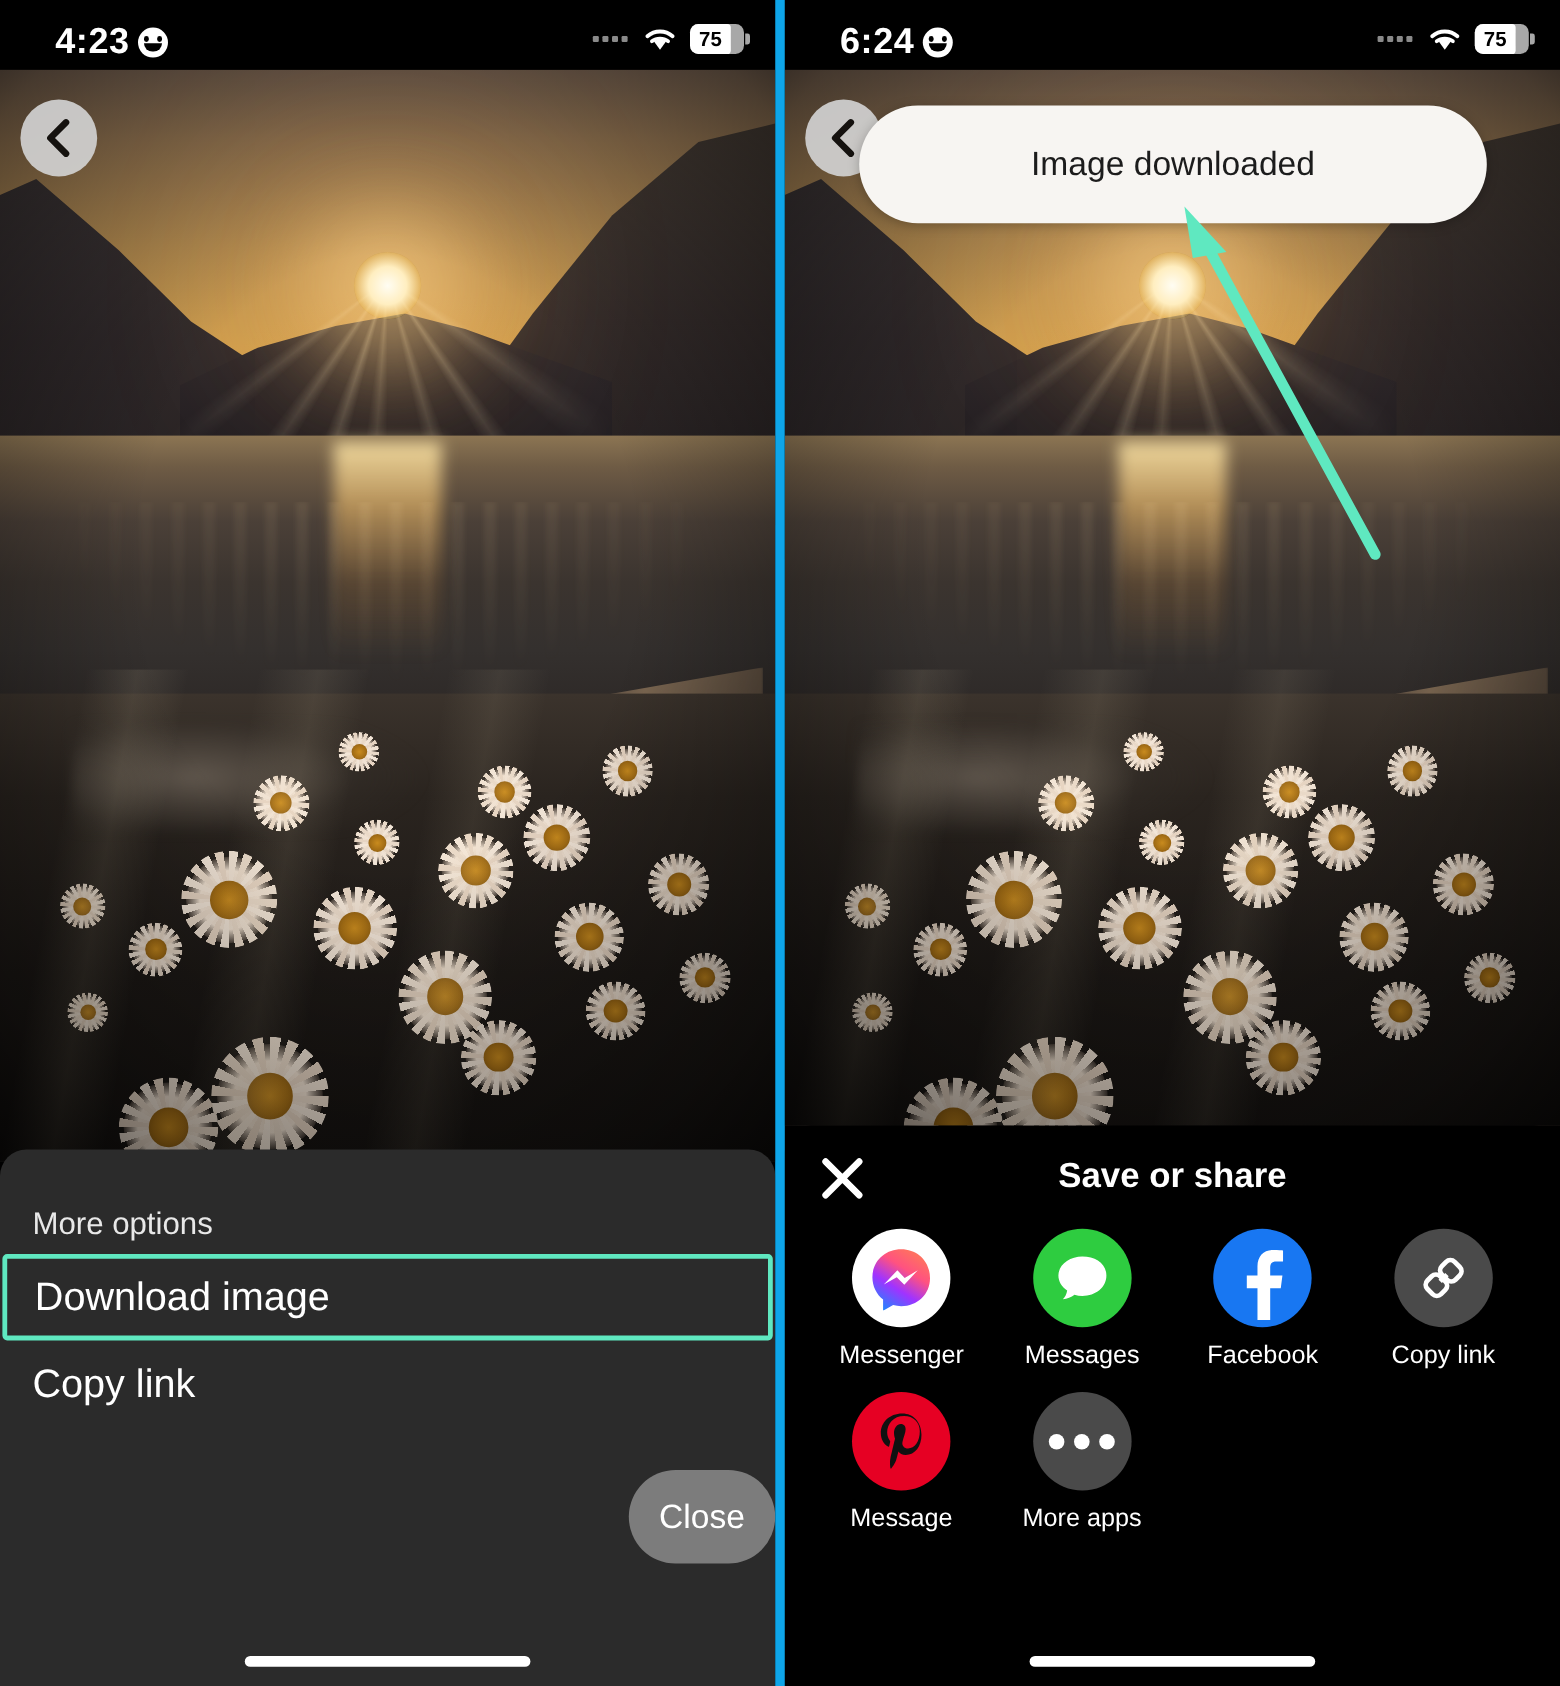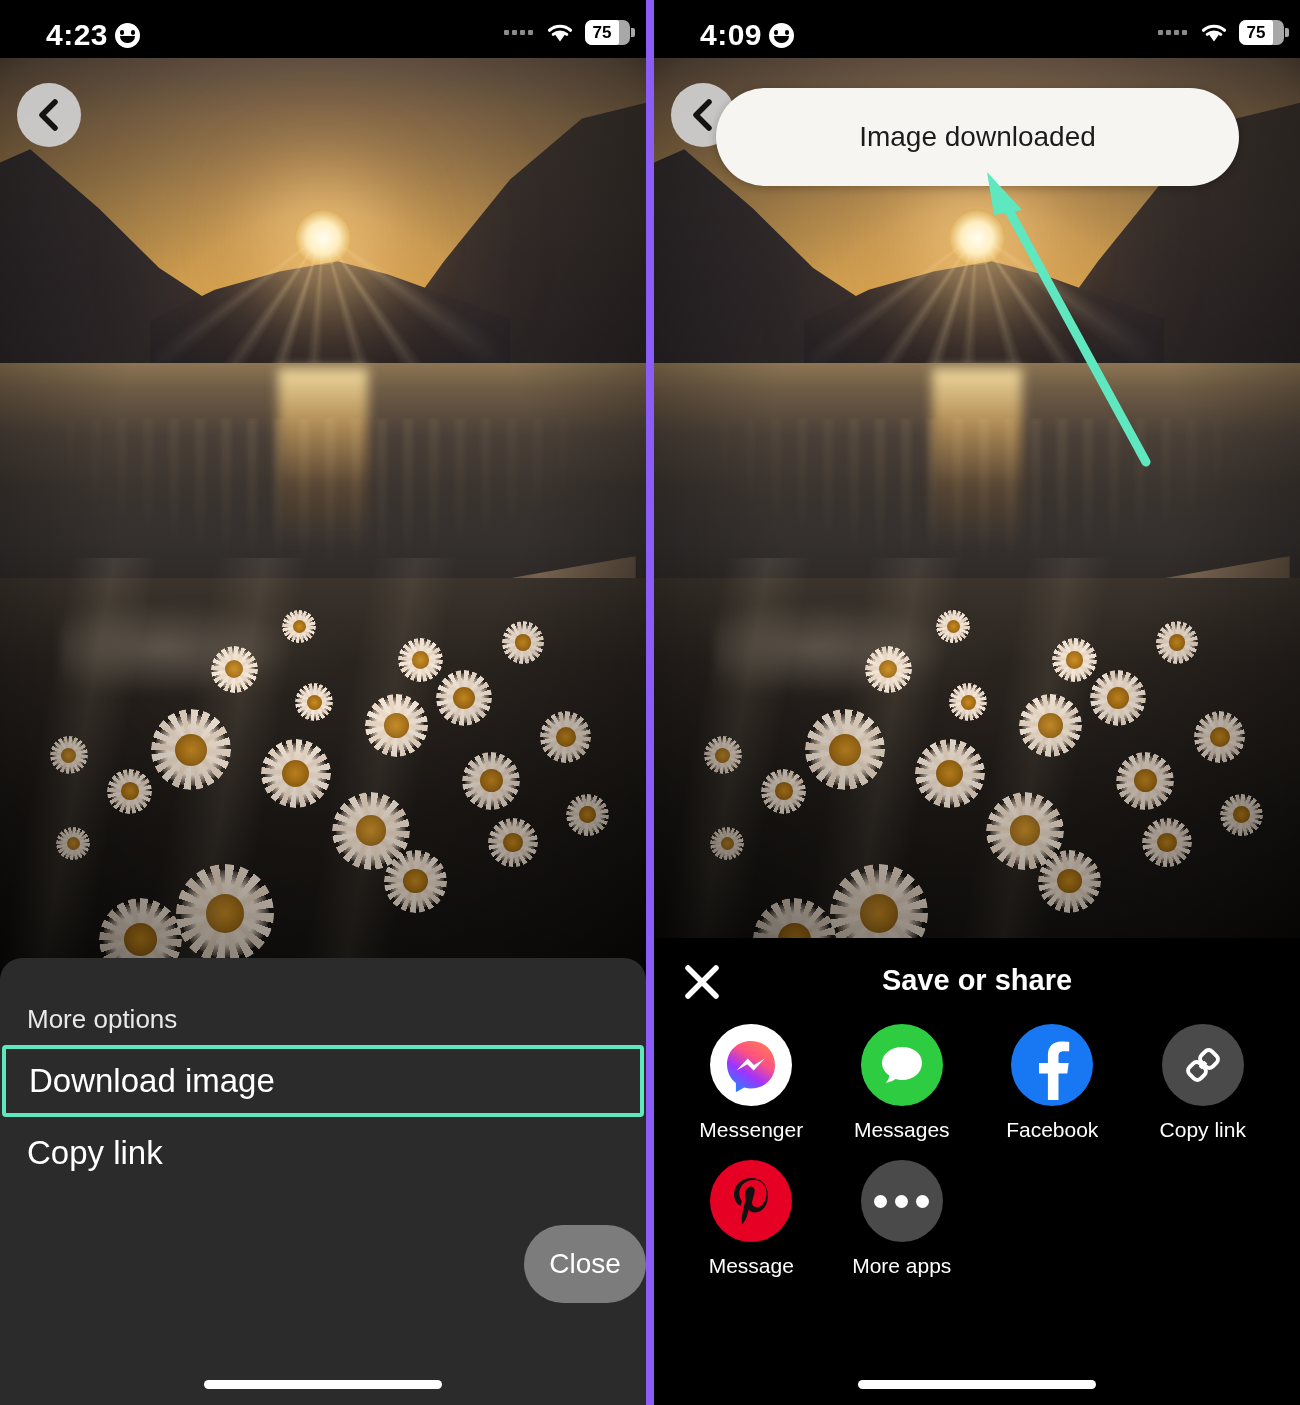--- a/index.html
+++ b/index.html
@@ -11,21 +11,21 @@
     width: 1300px;
     height: 1405px;
     font-family: "Liberation Sans", sans-serif;
     overflow: hidden;
   }
   .screens {
     position: relative;
     width: 1300px;
     height: 1405px;
     display: flex;
-    background: #8b5cf6;
+    background: #0ea5e9;
   }
   .phone {
     position: relative;
     width: 646px;
     height: 1405px;
     background: #000;
     overflow: hidden;
     flex: none;
   }
   .phone.right { margin-left: 8px; width: 646px; }
@@ -69,21 +69,21 @@
   .sb-emoji::after {
     content:"";
     position:absolute;
     left: 5px; top: 13px;
     width: 15px; height: 7px;
     border-radius: 0 0 10px 10px;
     background: #000;
   }
   .sb-right {
     position: absolute;
-    right: 16px;
+    right: 26px;
     top: 20px;
     display: flex;
     align-items: center;
     gap: 11px;
     justify-content: center;
   }
   .sb-dots {
     display:flex; gap:3px; align-items:center;
     margin-right: 2px;
   }
@@ -543,21 +543,21 @@
       </div>
     </div>
 
     <div class="home-ind"></div>
   </div>
 
   <div class="phone right">
 
     <div class="statusbar">
       <div class="sb-time">
-        <span>4:09</span>
+        <span>6:24</span>
         <span class="sb-emoji"></span>
       </div>
       <div class="sb-right">
         <span class="sb-dots">
             <i></i>
             <i></i>
             <i></i>
             <i></i>
           </span>
         <svg class="sb-wifi" viewBox="0 0 28 21">

